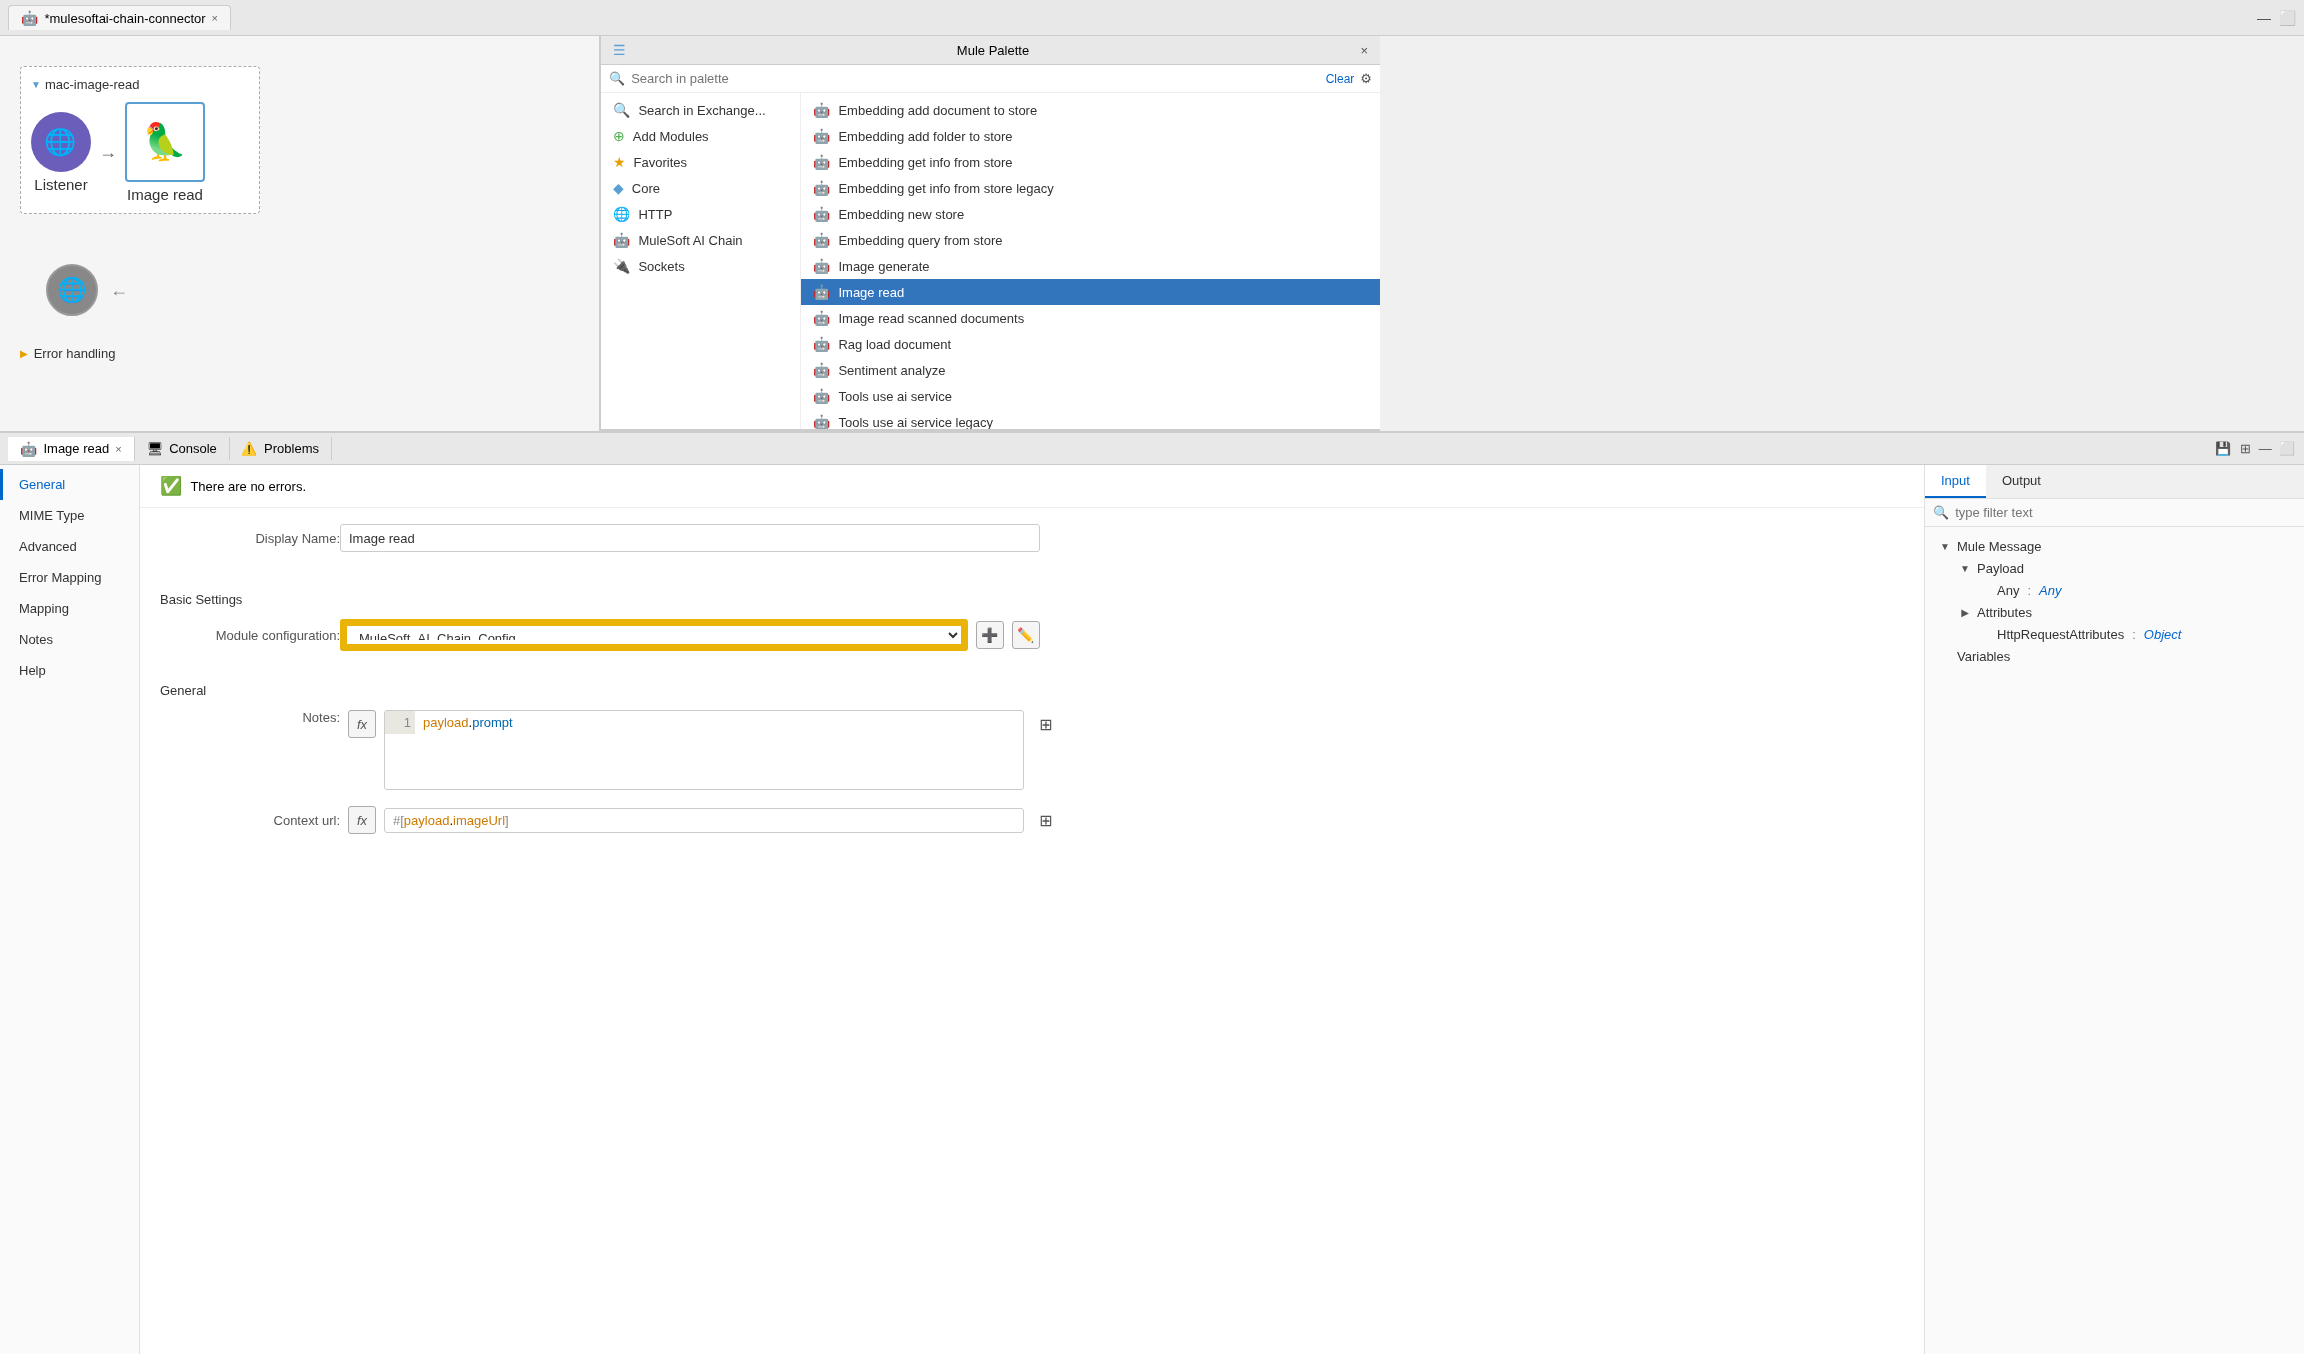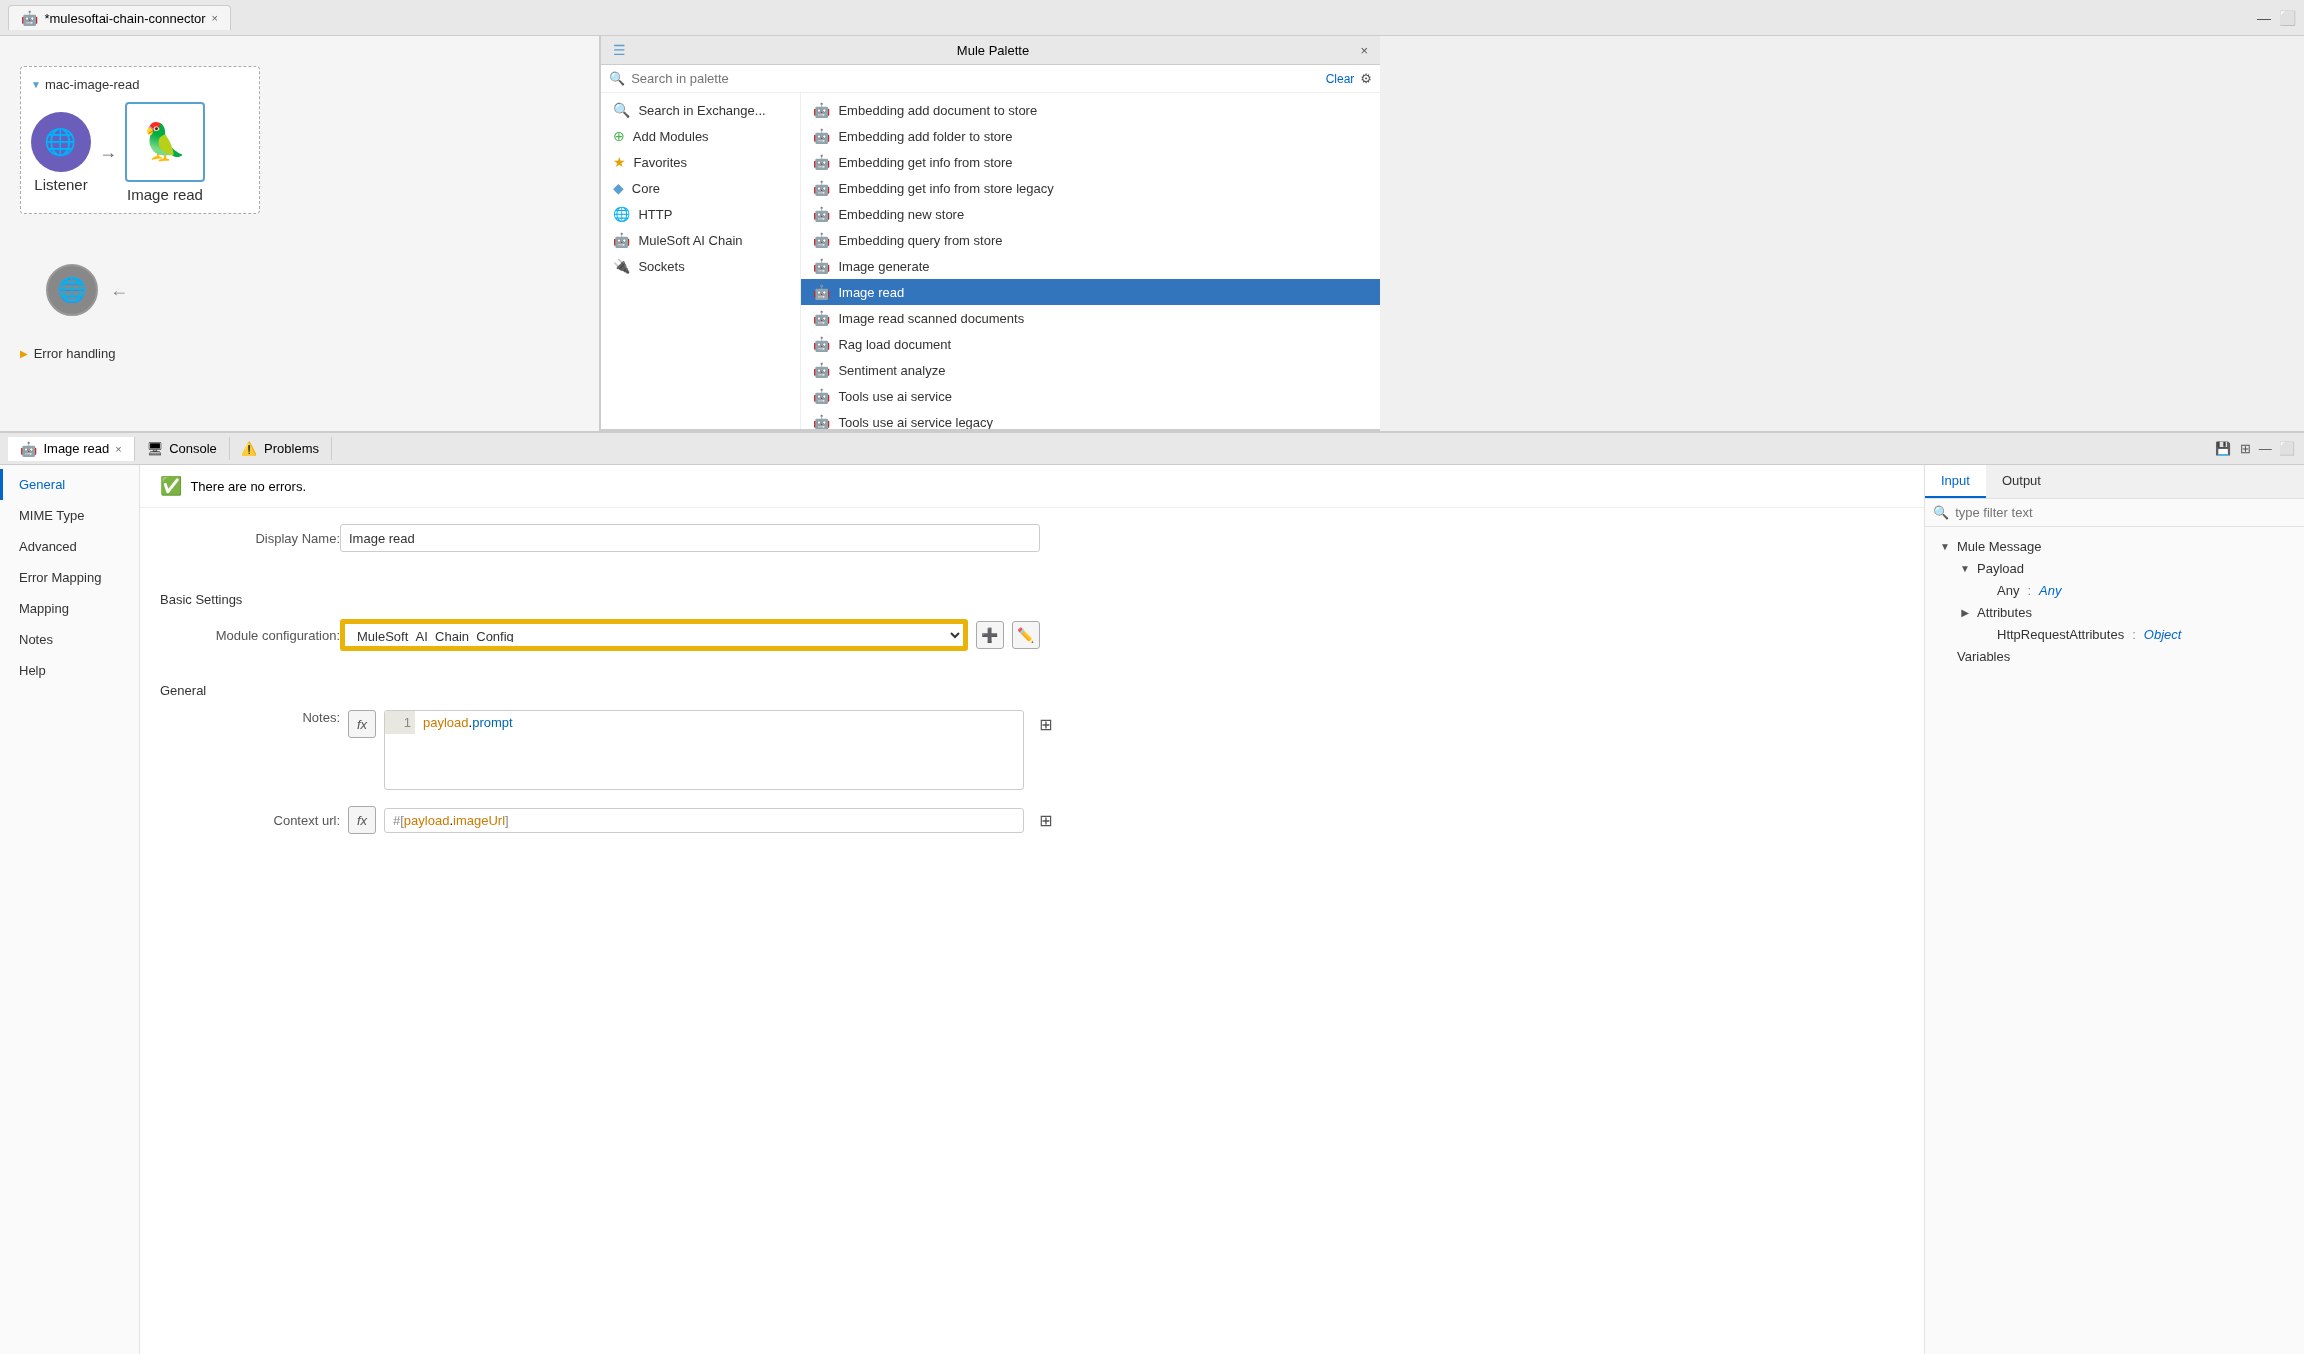--- a/index.html
+++ b/index.html
@@ -66,21 +66,21 @@
     
     .config-main { flex: 1; overflow-y: auto; padding: 0; }
     .config-header { padding: 10px 20px; border-bottom: 1px solid #eee; display: flex; align-items: center; gap: 8px; }
     .success-icon { color: #4caf50; font-size: 18px; }
     .config-section { padding: 16px 20px; }
     .config-field { display: flex; align-items: center; gap: 0; margin-bottom: 16px; }
     .config-label { width: 180px; text-align: right; color: #555; font-size: 13px; flex-shrink: 0; }
     .config-input { flex: 1; border: 1px solid #ccc; border-radius: 3px; padding: 4px 8px; font-size: 13px; color: #333; background: #fff; height: 28px; }
     .config-section-title { font-size: 13px; font-weight: 500; color: #333; margin-bottom: 12px; }
     .module-config-row { display: flex; align-items: center; gap: 8px; }
-    .module-select { flex: 1; border: 5px solid #eab308; border-radius: 3px; padding: 4px 8px; font-size: 13px; color: #333; background: #fff; height: 32px; }
+    .module-select { flex: 1; border: 7px solid #eab308; border-radius: 3px; padding: 4px 8px; font-size: 13px; color: #333; background: #fff; height: 32px; }
     .module-btn { width: 28px; height: 28px; border: 1px solid #aaa; border-radius: 3px; display: flex; align-items: center; justify-content: center; cursor: pointer; background: #f5f5f5; color: #555; font-size: 14px; }
     .code-editor-field { flex: 1; border: 1px solid #ccc; border-radius: 3px; min-height: 80px; background: #fff; position: relative; overflow: hidden; }
     .code-editor-inner { display: flex; }
     .code-line-nums { width: 30px; background: #e8e8e0; padding: 4px 4px; text-align: right; font-size: 12px; color: #888; font-family: monospace; }
     .code-content { padding: 4px 8px; font-family: monospace; font-size: 13px; }
     .code-keyword { color: #cc7a00; }
     .code-method { color: #0066aa; }
     .fx-btn { width: 28px; height: 28px; border: 1px solid #aaa; border-radius: 3px; display: flex; align-items: center; justify-content: center; cursor: pointer; background: #f5f5f5; color: #555; font-size: 12px; font-style: italic; font-family: serif; flex-shrink: 0; }
     .expand-btn { width: 28px; height: 28px; display: flex; align-items: center; justify-content: center; cursor: pointer; color: #555; font-size: 16px; flex-shrink: 0; }
     .inline-input-row { display: flex; align-items: flex-start; gap: 8px; margin-bottom: 16px; }

